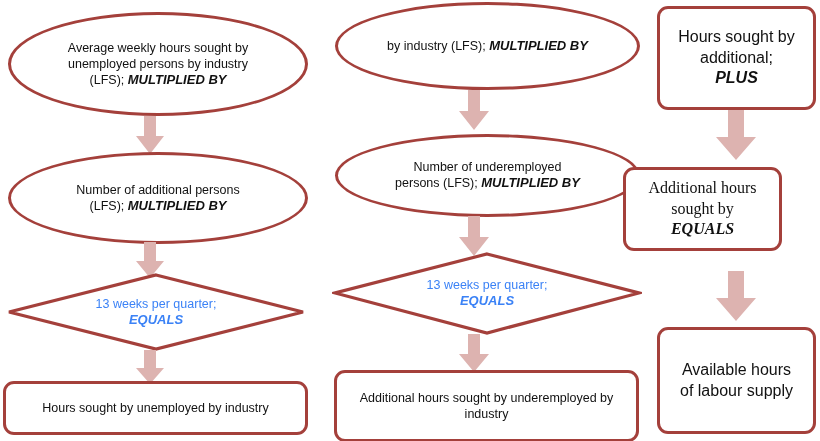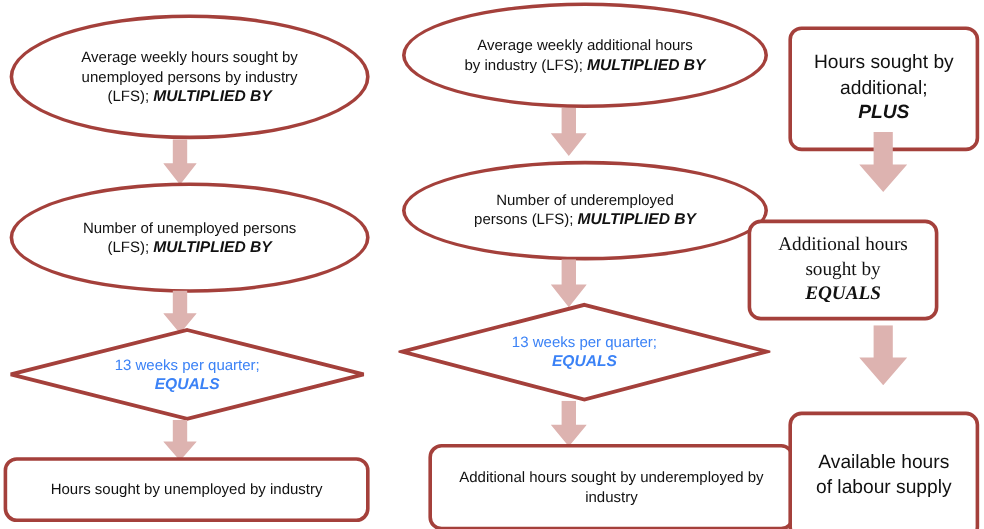--- a/index.html
+++ b/index.html
@@ -39,21 +39,20 @@
   
   .rrect {
     border: 3px solid #A4403B;
     border-radius: 11px;
     background: #ffffff;
     font-size: 12.5px;
   }
   .rrect.big {
     font-size: 16px;
     line-height: 1.3;
-    margin-top: 16px;
   }
   
   .diamond-wrap {
     position: absolute;
   }
   .diamond-wrap svg {
     display: block;
   }
   .diamond-label {
     position: absolute;
@@ -100,21 +99,21 @@
   </div>
 
   <div class="arrow" style="left:136px; top:116px;">
     <svg width="28" height="38" viewBox="0 0 28 38">
       <polygon points="8,0 20,0 20,20 28,20 14,38 0,20 8,20" fill="#DDB3B0"></polygon>
     </svg>
   </div>
 
   <div class="node oval" style="left:8px; top:152px; width:300px; height:92px;">
     <div class="txt">
-      <span class="line1">Number of unemployed  persons</span>
+      <span class="line1">Number of additional  persons</span>
       <span class="line2"><span>(LFS); </span><em class="ital">MULTIPLIED BY</em></span>
     </div>
   </div>
 
   <div class="arrow" style="left:136px; top:242px;">
     <svg width="28" height="36" viewBox="0 0 28 36">
       <polygon points="8,0 20,0 20,19 28,19 14,36 0,19 8,19" fill="#DDB3B0"></polygon>
     </svg>
   </div>
 
@@ -137,21 +136,20 @@
   </div>
 
   <div class="node rrect" style="left:3px; top:381px; width:305px; height:54px;">
     <div class="txt">
       <span class="line1">Hours sought by unemployed  by industry</span>
     </div>
   </div>
 
   <div class="node oval" style="left:335px; top:2px; width:305px; height:88px;">
     <div class="txt">
-      <span class="line1">Average weekly additional  hours</span>
       <span class="line3"><span>by industry (LFS); </span><em class="ital">MULTIPLIED BY</em></span>
     </div>
   </div>
 
   <div class="arrow" style="left:459px; top:90px;">
     <svg width="30" height="40" viewBox="0 0 30 40">
       <polygon points="9,0 21,0 21,21 30,21 15,40 0,21 9,21" fill="#DDB3B0"></polygon>
     </svg>
   </div>
 
@@ -179,21 +177,21 @@
       </div>
     </div>
   </div>
 
   <div class="arrow" style="left:459px; top:334px;">
     <svg width="30" height="38" viewBox="0 0 30 38">
       <polygon points="9,0 21,0 21,20 30,20 15,38 0,20 9,20" fill="#DDB3B0"></polygon>
     </svg>
   </div>
 
-  <div class="node rrect" style="left:334px; top:370px; width:305px; height:72px;margin-left:23px;">
+  <div class="node rrect" style="left:334px; top:370px; width:305px; height:72px;">
     <div class="txt">
       <span class="line1">Additional  hours  sought  by underemployed  by</span>
       <span class="line2">industry</span>
     </div>
   </div>
 
   <div class="node rrect big" style="left:657px; top:6px; width:159px; height:104px;">
     <div class="txt">
       <span class="line1">Hours sought by</span>
       <span class="line2">additional;</span>

